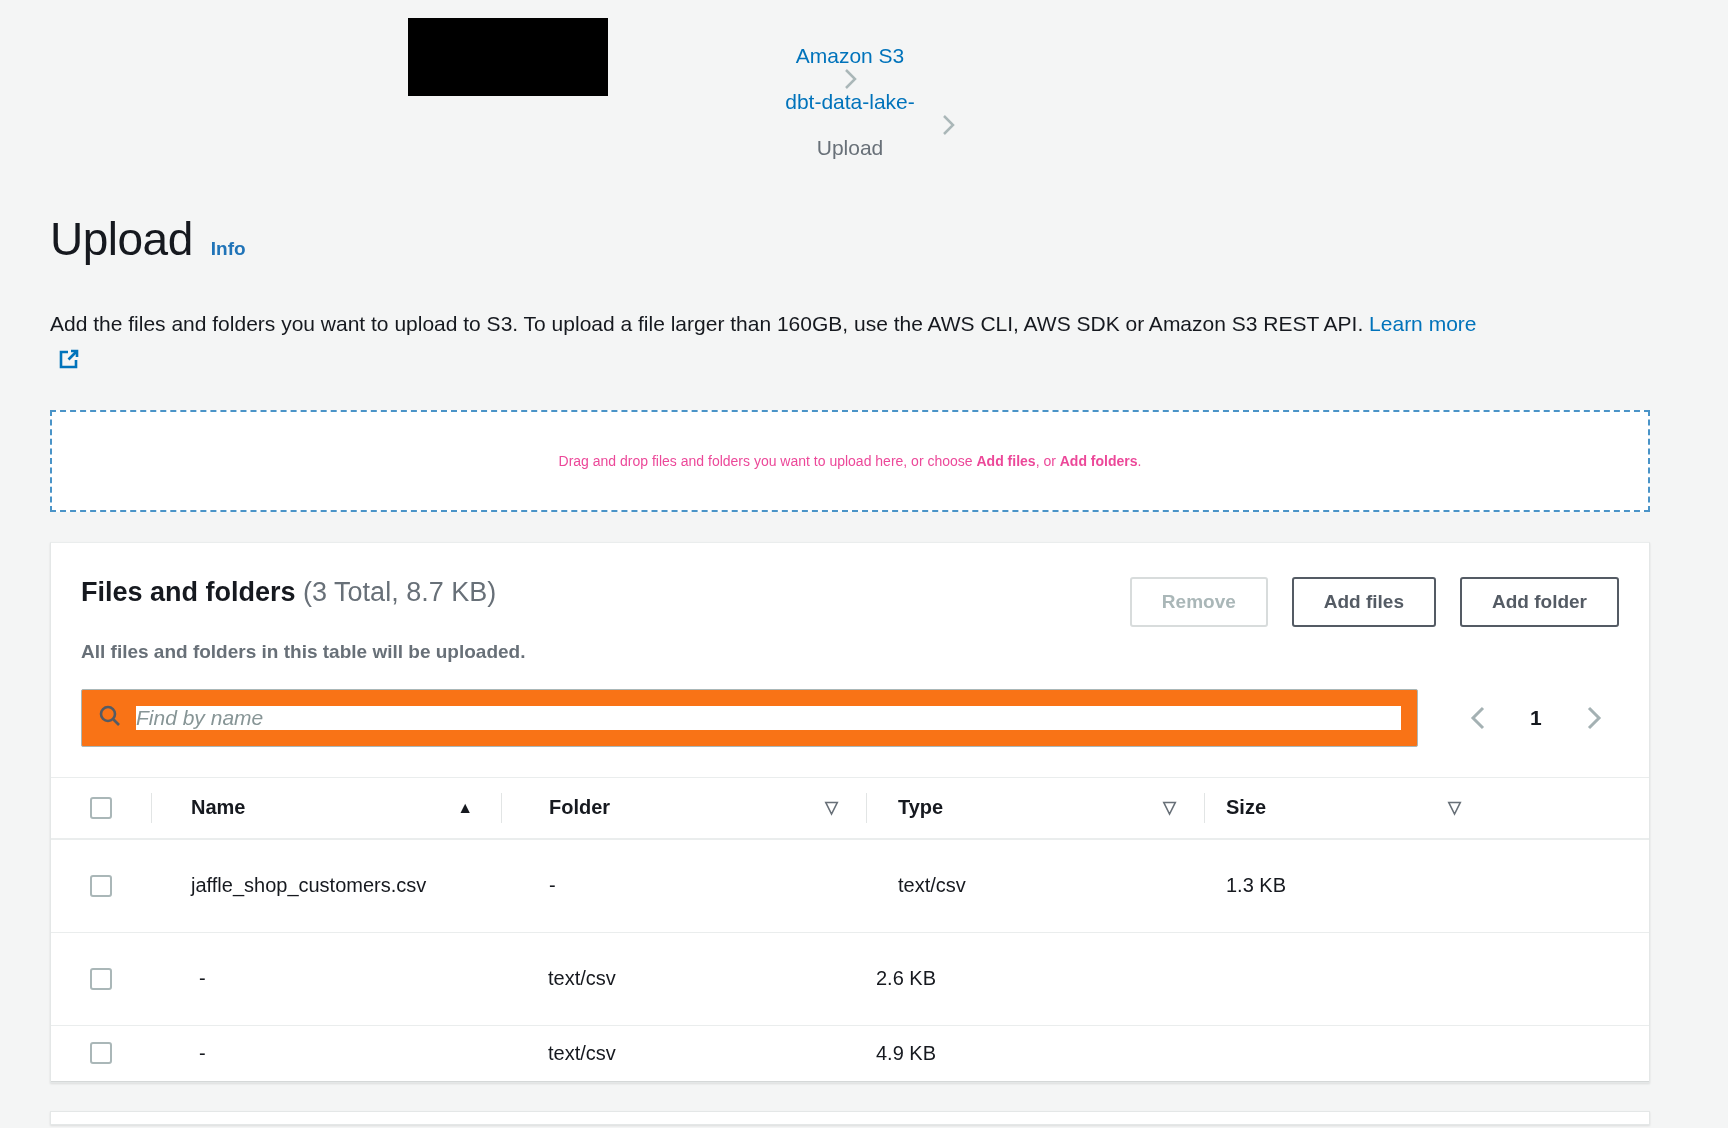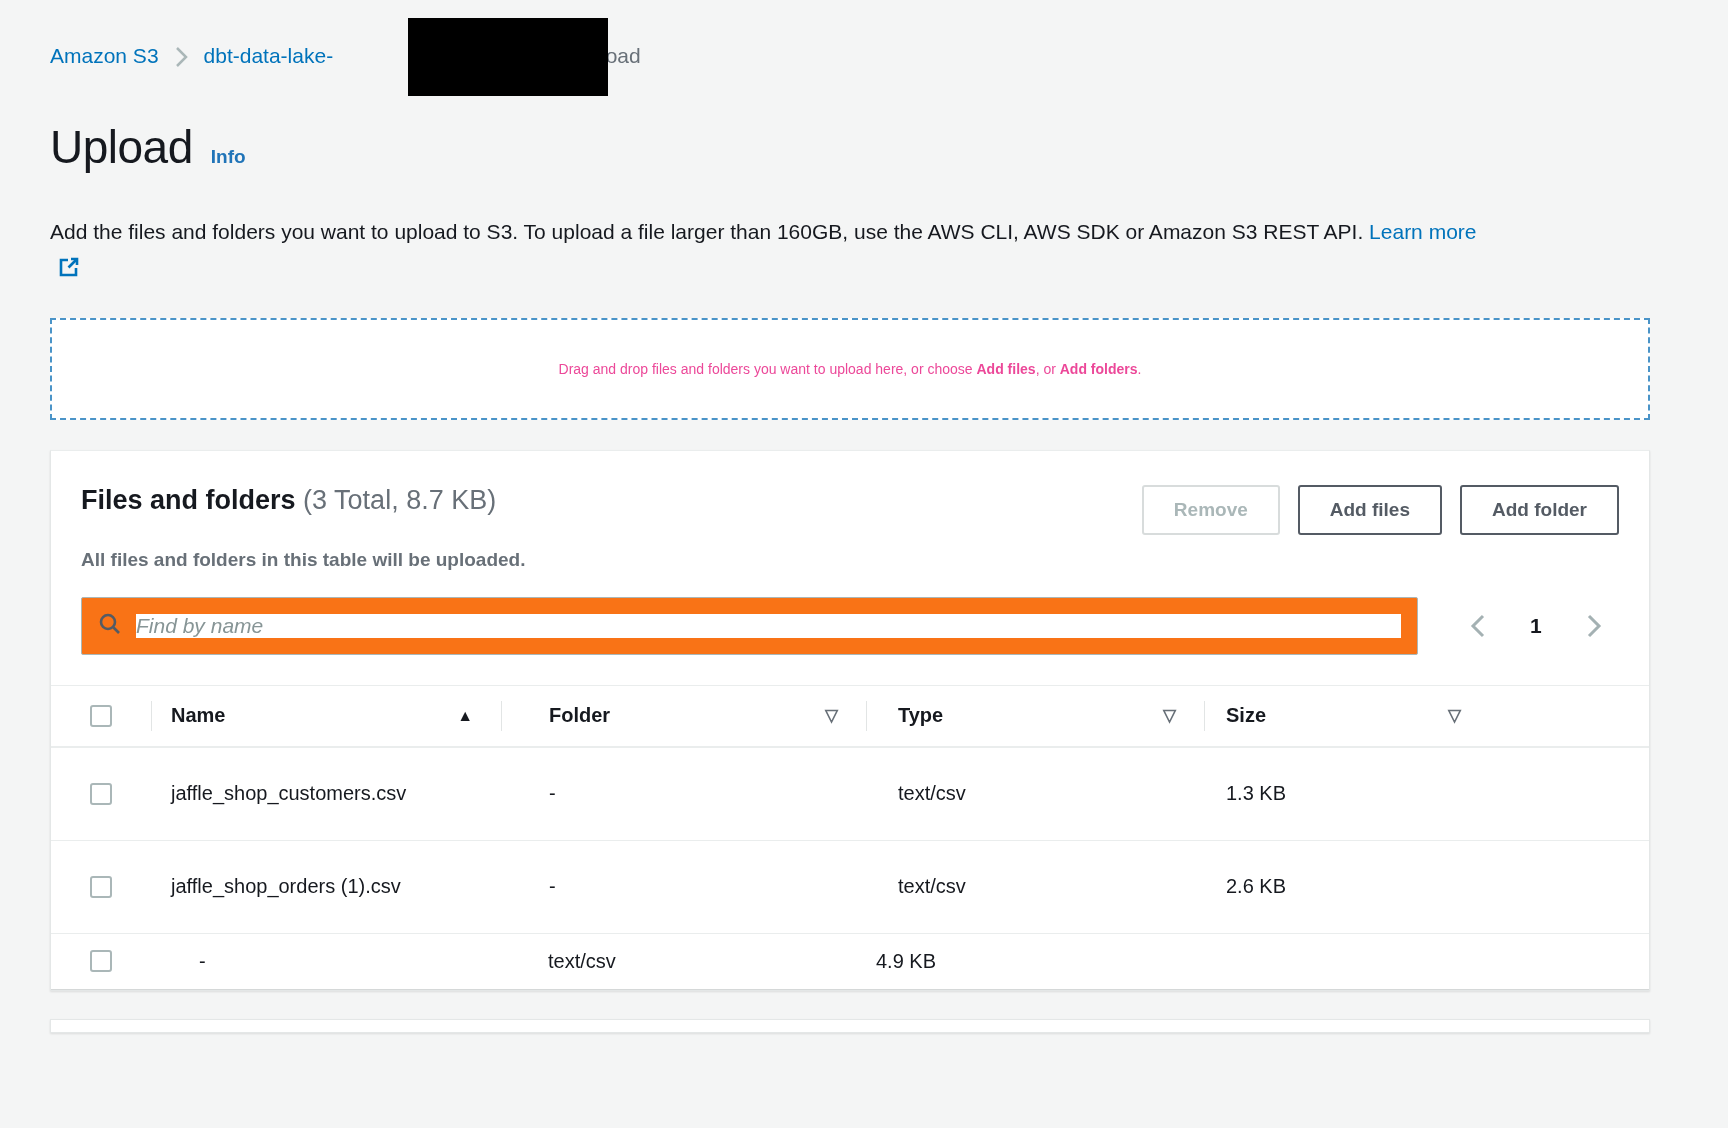--- a/index.html
+++ b/index.html
@@ -6,21 +6,21 @@
   html,body { width:1728px; height:1128px; overflow:hidden; }
   body {
     background:#f4f5f5;
     font-family:"Liberation Sans", sans-serif;
     color:#16191f;
     position:relative;
   }
   .content { padding:0 50px; width:1700px; }
 
   
-  .breadcrumb { display:flex; align-items:flex-end; padding-top:44px; font-size:21px; }
+  .breadcrumb { display:flex; align-items:center; padding-top:44px; font-size:21px;flex-direction:column; }
   .crumb-link { color:#0073bb; text-decoration:none; cursor:pointer; }
   .crumb-current { color:#687078; }
   .crumb-sep { margin:0 16px; display:inline-flex; }
   .crumb-sep svg { stroke:#aab7b8; }
   .redaction { position:absolute; left:408px; top:18px; width:200px; height:78px; background:#000; z-index:5; }
 
   
   .title-row { margin-top:52px; display:flex; align-items:baseline; }
   h1 { font-size:46px; font-weight:500; letter-spacing:-0.5px; color:#16191f; }
   .info-link { margin-left:18px; color:#2074b8; font-size:19px; font-weight:bold; text-decoration:none; cursor:pointer; }
@@ -45,21 +45,21 @@
     border:1px solid #e4e7e7; border-top-color:#eaeded;
     box-shadow:0 1px 2px rgba(0,0,0,0.10);
     padding-top:34px;
   }
   .card-header { display:flex; justify-content:space-between; align-items:flex-start; padding:0 30px; }
   .card-title { font-size:27px; }
   .card-title .t { font-weight:bold; color:#16191f; }
   .card-title .c { font-weight:400; color:#687078; }
   .card-sub { padding:0 30px; margin-top:14px; font-size:19px; color:#687078;font-weight:bold; }
 
-  .btn-row { display:flex; gap:18px; }
+  .btn-row { display:flex; gap:24px; }
   .btn {
     font-family:"Liberation Sans", sans-serif;
     font-size:19px; font-weight:bold; background:#fff;
     border:2px solid #545b64; color:#545b64;
     border-radius:3px; padding:12px 30px; cursor:pointer; white-space:nowrap;
   }
   .btn.disabled { border:2px solid #d8dcdc; color:#aab7b8; cursor:default; }
 
   
   .search-row { display:flex; align-items:center; padding:0 30px; margin-top:26px; }
@@ -78,21 +78,21 @@
   .page-btn { background:none; border:none; cursor:pointer; display:flex; padding:4px; }
   .page-num { font-size:21px; font-weight:bold; color:#16191f; }
 
   
   .tbl { margin-top:30px; width:100%; }
   .tr { display:flex; align-items:center; border-top:1px solid #eaeded; }
   .tr.header { height:62px; border-bottom:1px solid #eaeded; }
   .tr.header .th { font-weight:bold; font-size:20px; color:#16191f; }
   .td, .th { display:flex; align-items:center; position:relative; height:100%; }
   .col-check { width:100px; justify-content:center; flex:none; }
-  .col-name  { width:350px; padding-left:20px; flex:none; }
+  .col-name  { width:350px; padding-left:40px; flex:none; }
   .col-folder{ width:365px; padding-left:48px; flex:none; }
   .col-type  { width:338px; padding-left:32px; flex:none;text-align:right; }
   .col-size  { flex:1; padding-left:22px; }
   .th.col-name, .th.col-folder, .th.col-type, .th.col-size { justify-content:space-between; padding-right:28px; }
   .th .vdiv { position:absolute; left:0; top:15px; bottom:15px; width:1px; background:#e2e5e5; }
   .sort-asc { font-size:16px; color:#16191f; }
   .filter-down { font-size:17px; color:#687078; }
   .checkbox {
     width:22px; height:22px; background:#fff;
     border:2px solid #aab7b8; border-radius:3px; cursor:pointer;
@@ -230,23 +230,20 @@
           </div>
         <div class="td col-folder">-</div>
         <div class="td col-type">text/csv</div>
         <div class="td col-size">1.3 KB</div>
       </div>
 
       <div class="tr row row-tall">
         <div class="td col-check">
             <span class="checkbox"></span>
           </div>
-        <div class="td col-name">
-            <span class="name-text">jaffle_shop_orders (1).csv</span>
-          </div>
         <div class="td col-folder">-</div>
         <div class="td col-type">text/csv</div>
         <div class="td col-size">2.6 KB</div>
       </div>
 
       <div class="tr row row-short">
         <div class="td col-check">
             <span class="checkbox"></span>
           </div>
         <div class="td col-folder">-</div>

